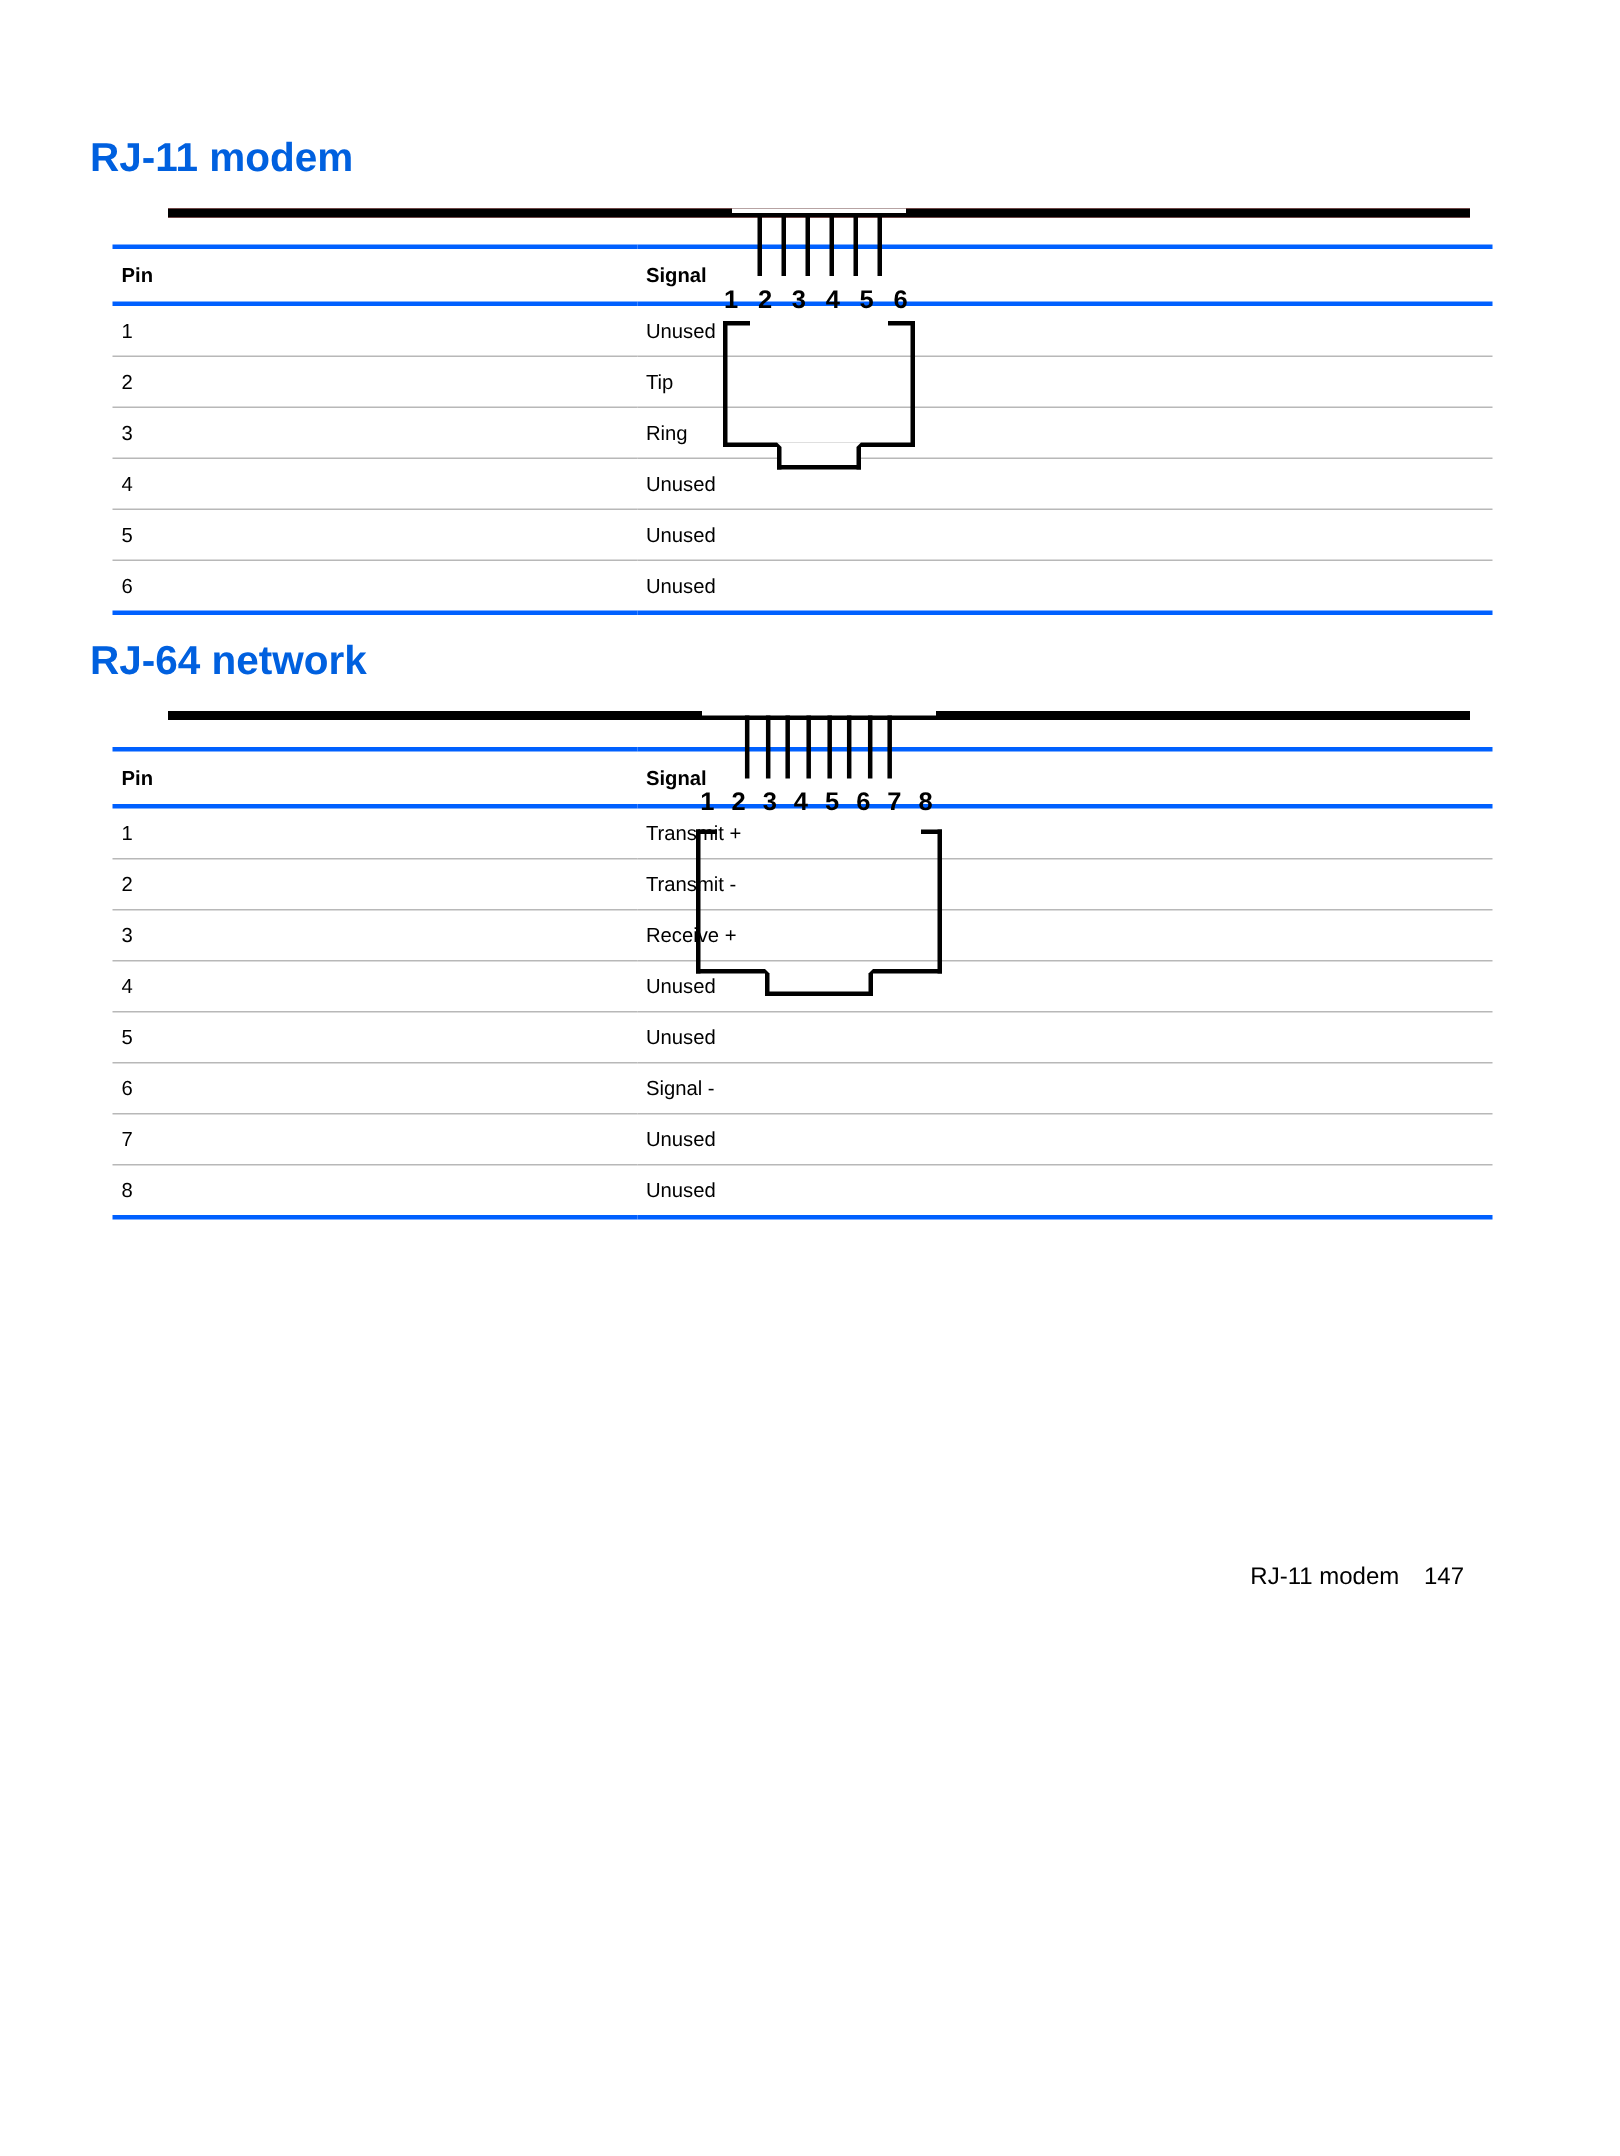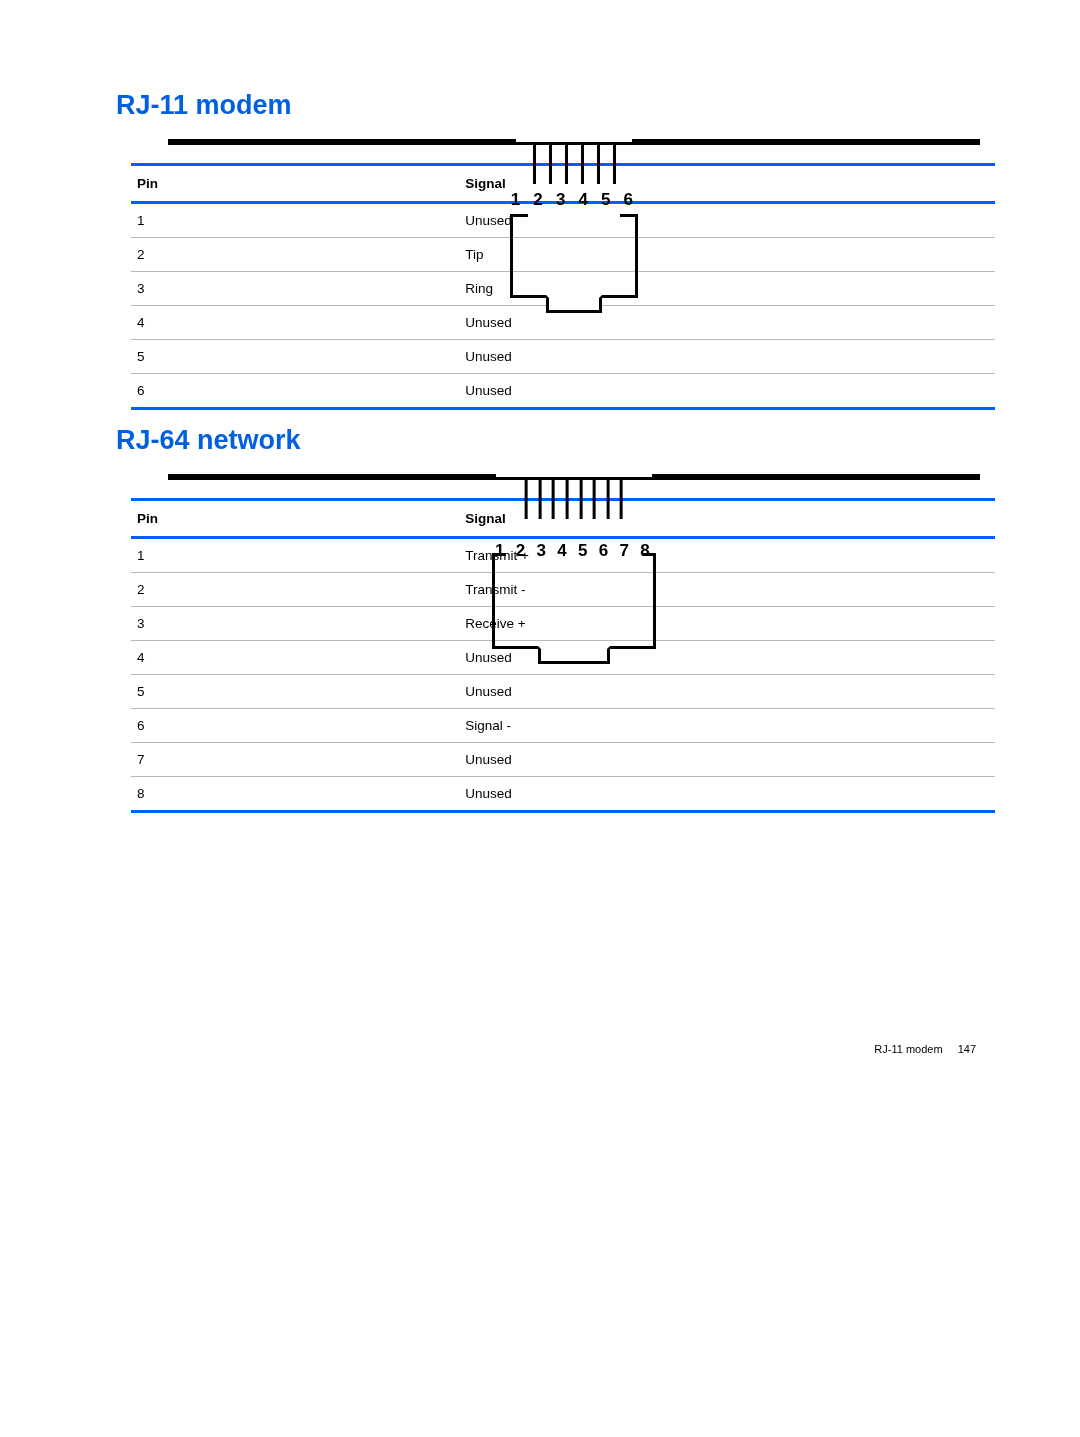--- a/index.html
+++ b/index.html
@@ -5,21 +5,21 @@
   * { box-sizing: border-box; }
   body {
     margin: 0;
     padding: 0;
     background: #fff;
     font-family: Arial, Helvetica, sans-serif;
     color: #000;
     width: 1080px;
   }
   .page {
-    padding: 90px 100px 40px 116px;
+    padding: 90px 100px 40px 60px;
   }
   h2.section-heading {
     color: #0060df;
     font-size: 27px;
     font-weight: bold;
     margin: 0 0 18px 0;
   }
   .h2-second { margin-top: 32px; }
   .jack-diagram {
     margin: 0 0 18px 52px;
@@ -46,21 +46,21 @@
   .pin-labels {
     position: absolute;
     left: 50%;
     transform: translateX(-50%);
     font-weight: bold;
     font-size: 17px;
     letter-spacing: 3.8px;
     white-space: nowrap;
   }
   .rj11 .pin-labels { top: 48px; letter-spacing: 4.2px;}
-  .rj45 .pin-labels { top: 64px; letter-spacing: 3.3px;}
+  .rj45 .pin-labels { top: 48px; letter-spacing: 3.3px;}
   .jack-body {
     position: absolute;
     border: 3px solid #000;
     border-top: none;
     left: 50%;
     transform: translateX(-50%);
     bottom: 10px;
   }
   .rj11 .jack-body { width: 128px; height: 84px; top: 72px; bottom: auto;}
   .rj45 .jack-body { width: 164px; height: 96px; top: 76px; bottom: auto;}
@@ -119,21 +119,21 @@
     border-bottom: 3px solid #0060ff;
   }
   table.pin-table .col-pin { width: 38%; }
   table.pin-table .col-signal { width: 62%; }
 
   .footer {
     position: relative;
     margin-top: 230px;
     text-align: right;
     padding-right: 4px;
-    font-size: 11px;
+    font-size: 16px;
   }
   .footer .page-num { margin-left: 12px; }
 </style>
 </head>
 <body>
 
 <div class="page">
 
   <h2 class="section-heading">RJ-11 modem</h2>
 

